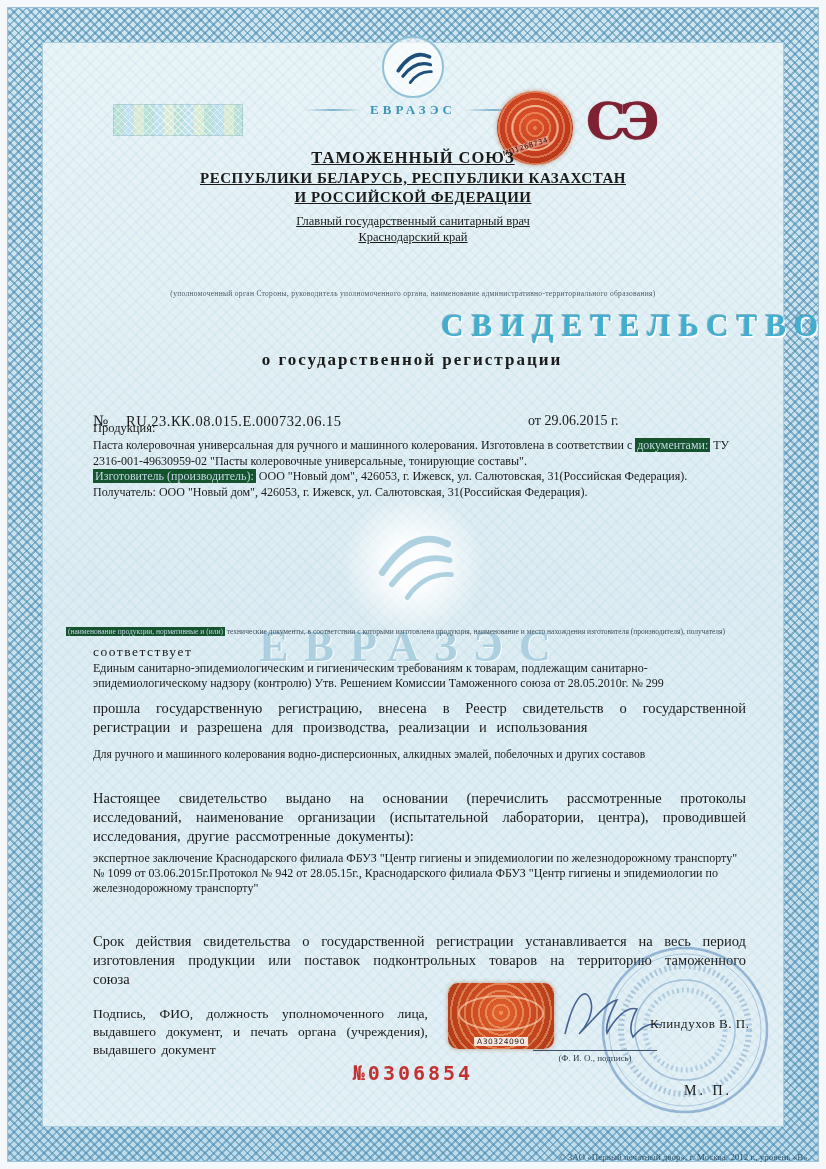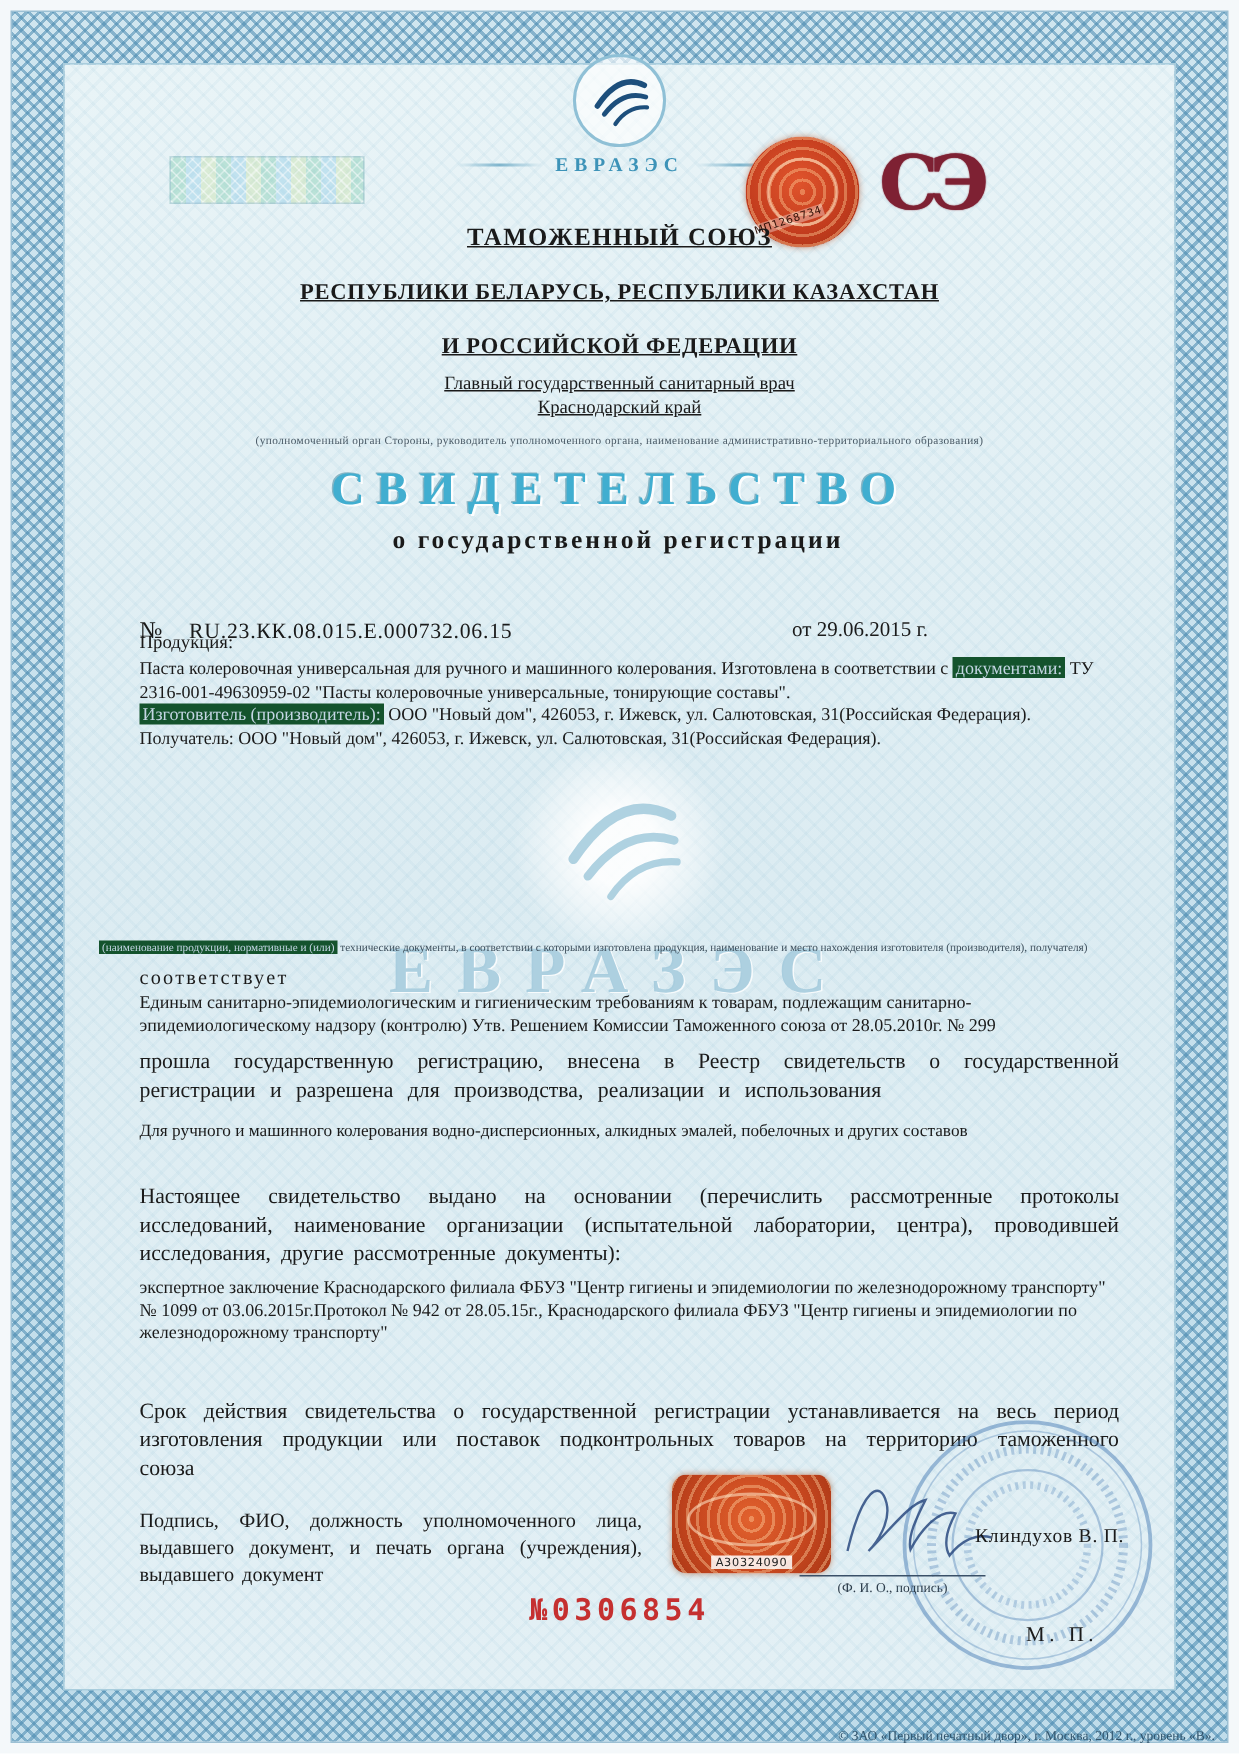--- a/index.html
+++ b/index.html
@@ -60,25 +60,25 @@
   }
   .se-logo {
     left:586px; top:94px; font-weight:bold; font-size:50px; line-height:56px;
     color:#7e2133; letter-spacing:-6px; font-family:"DejaVu Serif", serif;
     text-shadow:0 0 1px #7e2133;
   }
 
   
   .header { left:70px; right:70px; top:148px; text-align:center;text-decoration:underline; }
   .h-line1 { font-size:16.5px; font-weight:bold; letter-spacing:1px; }
-  .h-line2, .h-line3 { font-size:15px; font-weight:bold; letter-spacing:0.5px; margin-top:19px; }
+  .h-line2, .h-line3 { font-size:15px; font-weight:bold; letter-spacing:0.5px; margin-top:2px; }
   .authority { margin-top:8px; font-size:12.5px; line-height:1.25; }
   .small-note { left:80px; right:80px; top:289px; text-align:center; font-size:7.5px; color:#4a5a66; letter-spacing:0.3px; }
 
-  .title { left:0; right:0; top:308px; text-align:center; font-size:31px; font-weight:bold; letter-spacing:8px;
+  .title { left:0; right:0; top:308px; text-align:right; font-size:31px; font-weight:bold; letter-spacing:8px;
     color:#41aed0; text-shadow:1.5px 1.5px 0 rgba(255,255,255,0.9), -1px -1px 0 rgba(26,110,140,0.45); }
   .subtitle { left:0; right:2px; top:350px; text-align:center; font-size:17px; font-weight:bold; letter-spacing:2px; }
 
   .num-row { left:93px; right:80px; top:412px; font-size:15px; }
   .num-sign { font-size:16px; }
   .num-value { margin-left:14px; letter-spacing:0.5px; font-size:14.5px; }
   .num-date { position:absolute; left:435px; top:1px; font-size:14px; }
 
   .product { left:93px; right:82px; top:420px; font-size:12px; line-height:1.3; }
   .product .label { font-size:12.5px; }

